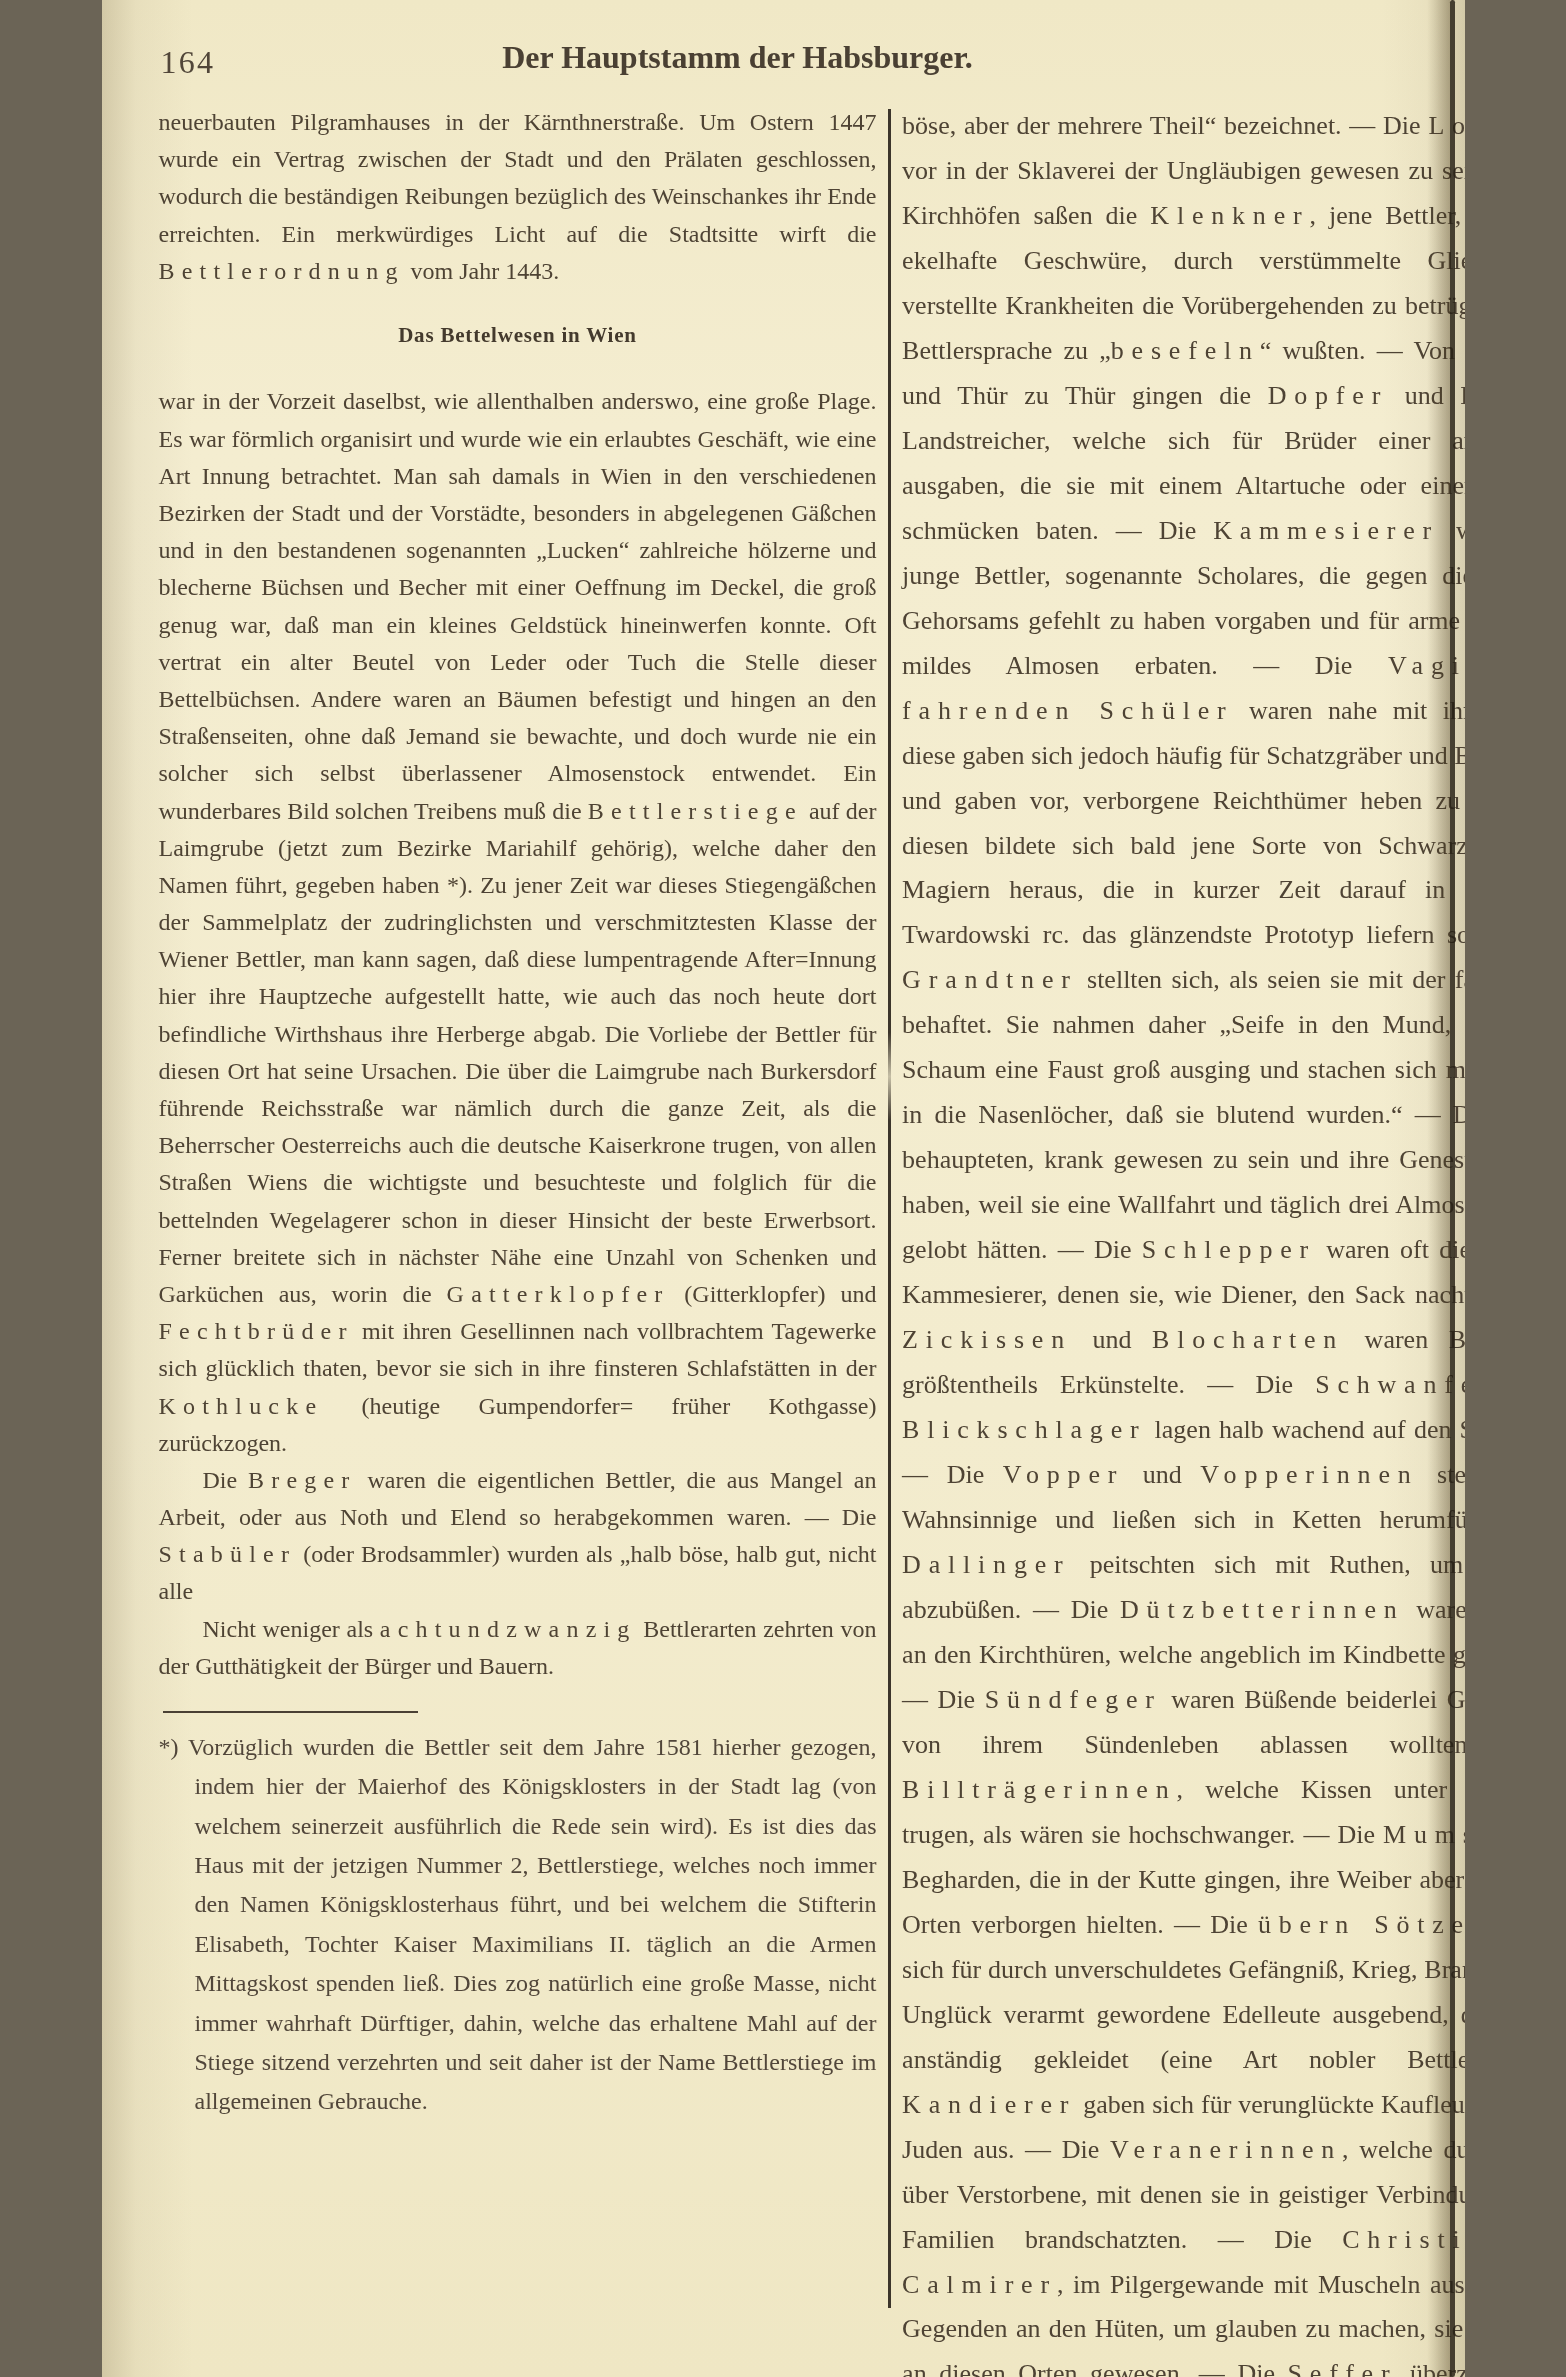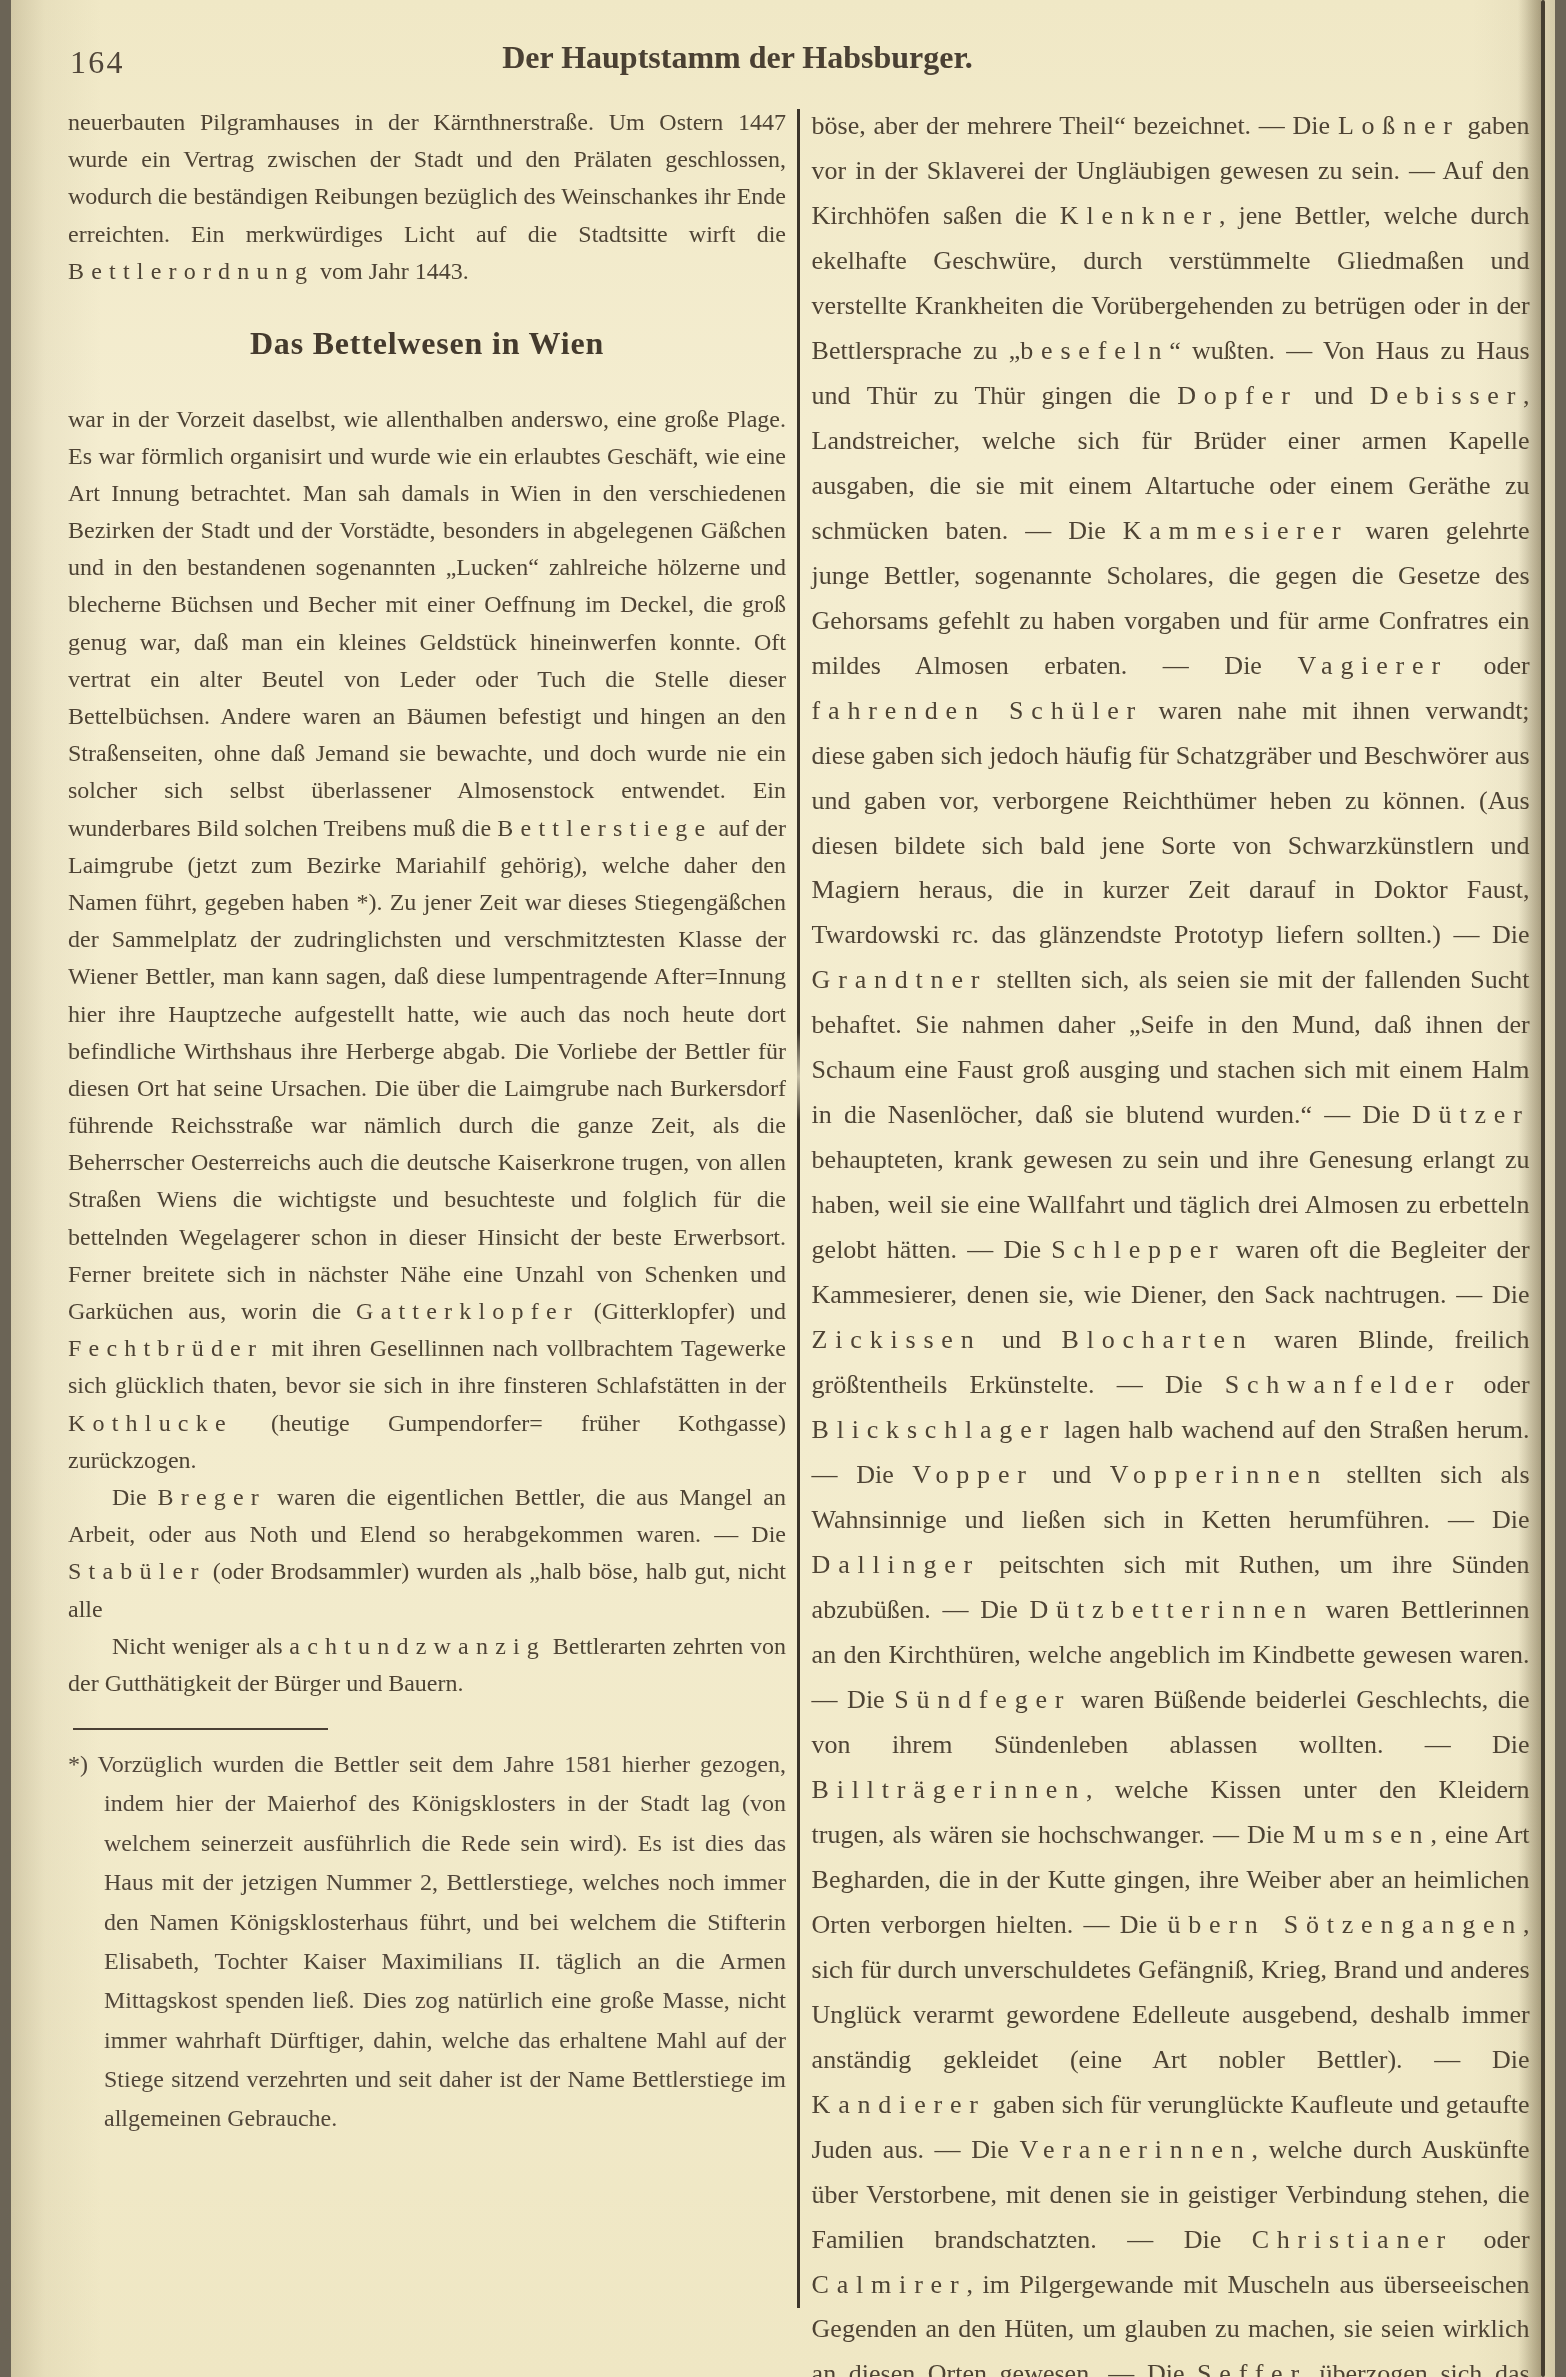--- a/index.html
+++ b/index.html
@@ -2,21 +2,21 @@
 <html lang="de" style="font-size:12px"><head>
 <meta charset="utf-8">
 <style>
   html, body {
     margin: 0;
     padding: 0;
     background: #6b6456;
   }
   .page {
     position: relative;
-    width: 1544px;
+    width: 1363px;
     height: 2377px;
     margin: 0 auto;
     box-sizing: border-box;
     background:
       linear-gradient(90deg, rgba(92,74,38,0.20) 0px, rgba(92,74,38,0.06) 34px, rgba(0,0,0,0) 91px),
       linear-gradient(270deg, rgba(80,64,32,0.18) 0px, rgba(80,64,32,0.05) 30px, rgba(0,0,0,0) 83px),
       linear-gradient(180deg, #f0e8c6 0%, #f4edd0 18%, #f3ecce 60%, #efe7c4 100%);
     color: #4e4334;
     font-family: "Liberation Serif", "DejaVu Serif", serif;
     overflow: hidden;
@@ -95,21 +95,21 @@
     line-height: 1.73;
     text-align: justify;
     hyphens: auto;
   }
   .body-par { margin: 0; }
   .indent-par { text-indent: 44px; }
 
   .section-heading {
     margin: 29px 0 32px 0;
     text-align: center;
-    font-size: 32px;
+    font-size: 21px;
     font-weight: bold;
     letter-spacing: 0.8px;
     color: #443a2d;
   }
 
   .sperr { letter-spacing: 0.30em; }
 
   .footnote-rule {
     width: 255px;
     height: 0;

